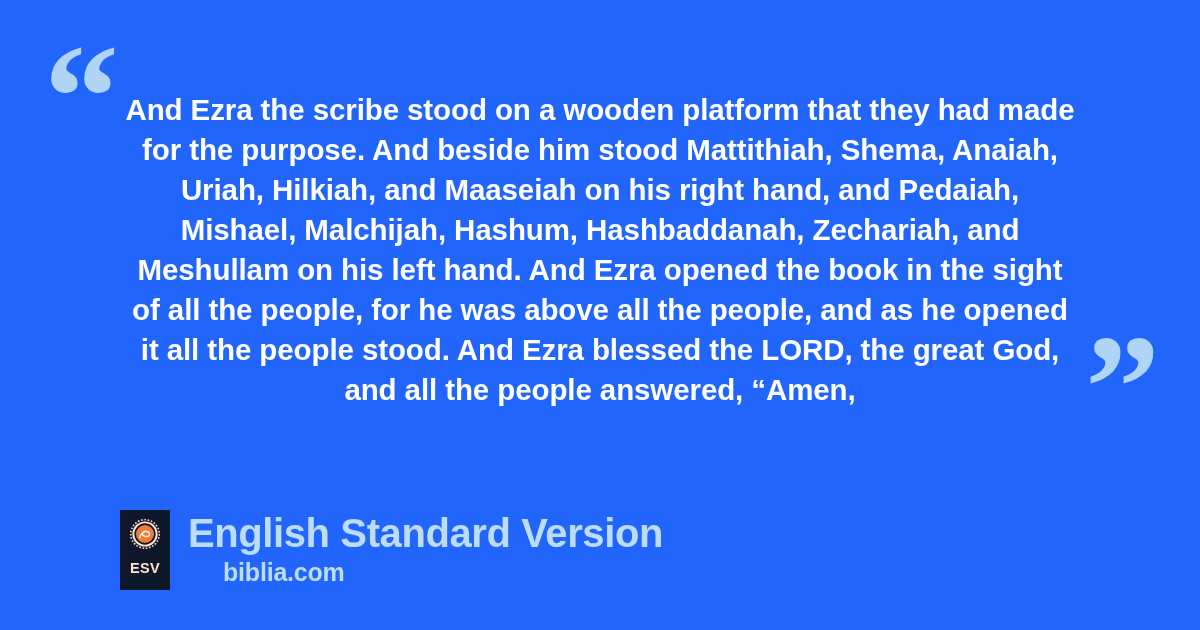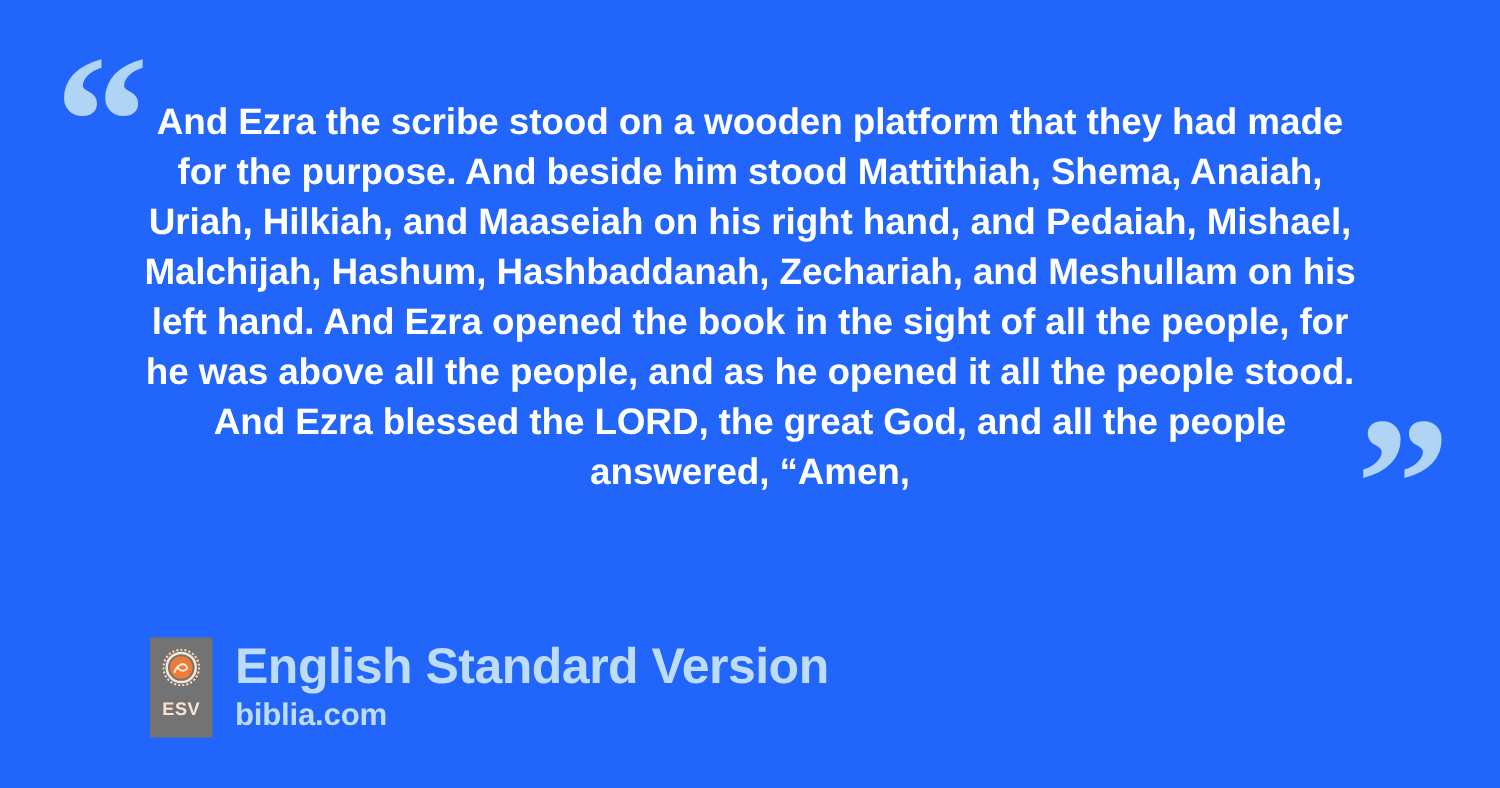--- a/index.html
+++ b/index.html
@@ -41,21 +41,21 @@
   }
 
   
   .verse-block {
     position: absolute;
     left: 108px;
     right: 108px;
     top: 78px;
   }
   .verse-text {
-    margin: 0;
+    margin: 12px;
     text-align: center;
     color: #FFFFFF;
     font-size: 29.5px;
     font-weight: 700;
     line-height: 40px;
     letter-spacing: -0.1px;
     font-family: "Liberation Sans", sans-serif;
   }
 
   
@@ -63,21 +63,21 @@
     position: absolute;
     left: 120px;
     bottom: 40px;
     display: flex;
     align-items: center;
     gap: 18px;
   }
   .esv-badge {
     width: 50px;
     height: 80px;
-    background: #737373;
+    background: #0f172a;
     display: flex;
     flex-direction: column;
     align-items: center;
     justify-content: flex-start;
     padding-top: 9px;
     box-sizing: border-box;
     flex: none;
   }
   .esv-seal {
     width: 30px;
@@ -108,20 +108,21 @@
     font-family: "Liberation Sans", sans-serif;
   }
   .brand-url {
     color: #BDDCF8;
     font-size: 25px;
     font-weight: 700;
     line-height: 1.25;
     margin-top: 2px;
     letter-spacing: -0.2px;
     font-family: "Liberation Sans", sans-serif;
+    margin-left: 35px;
   }
 </style>
 </head>
 <body>
 
 <div class="card">
 
   <span class="quote-mark quote-open">“</span>
 
   <div class="verse-block">

